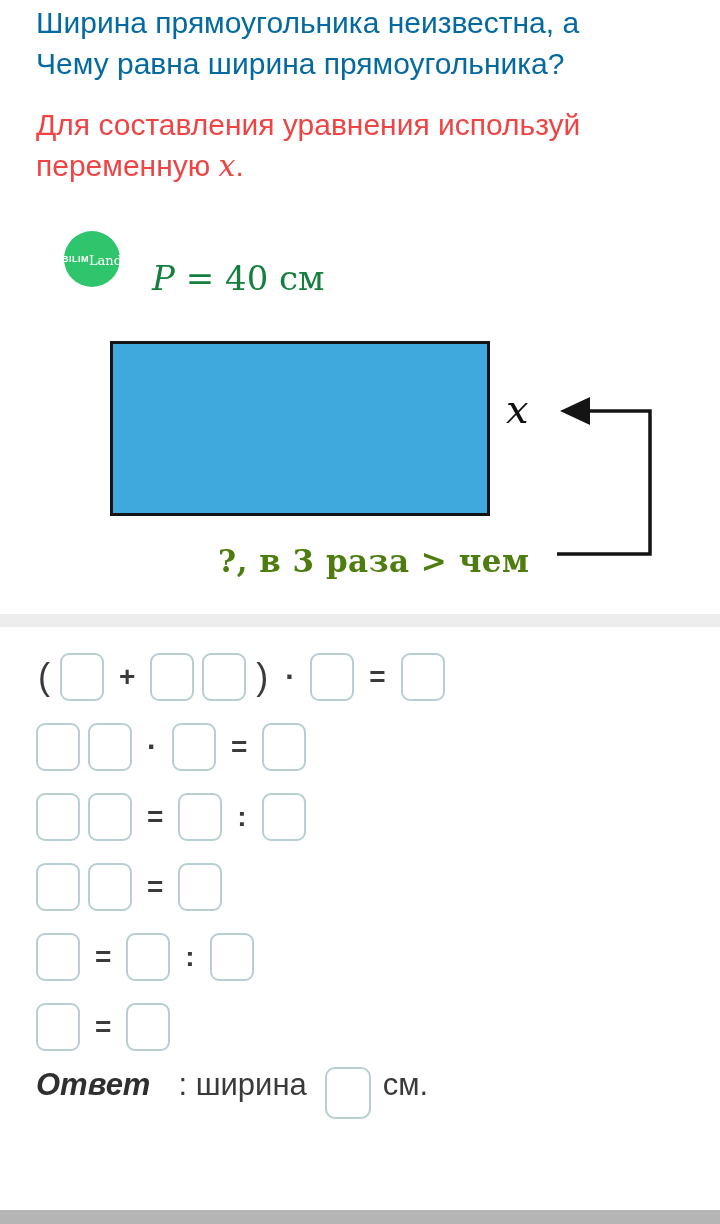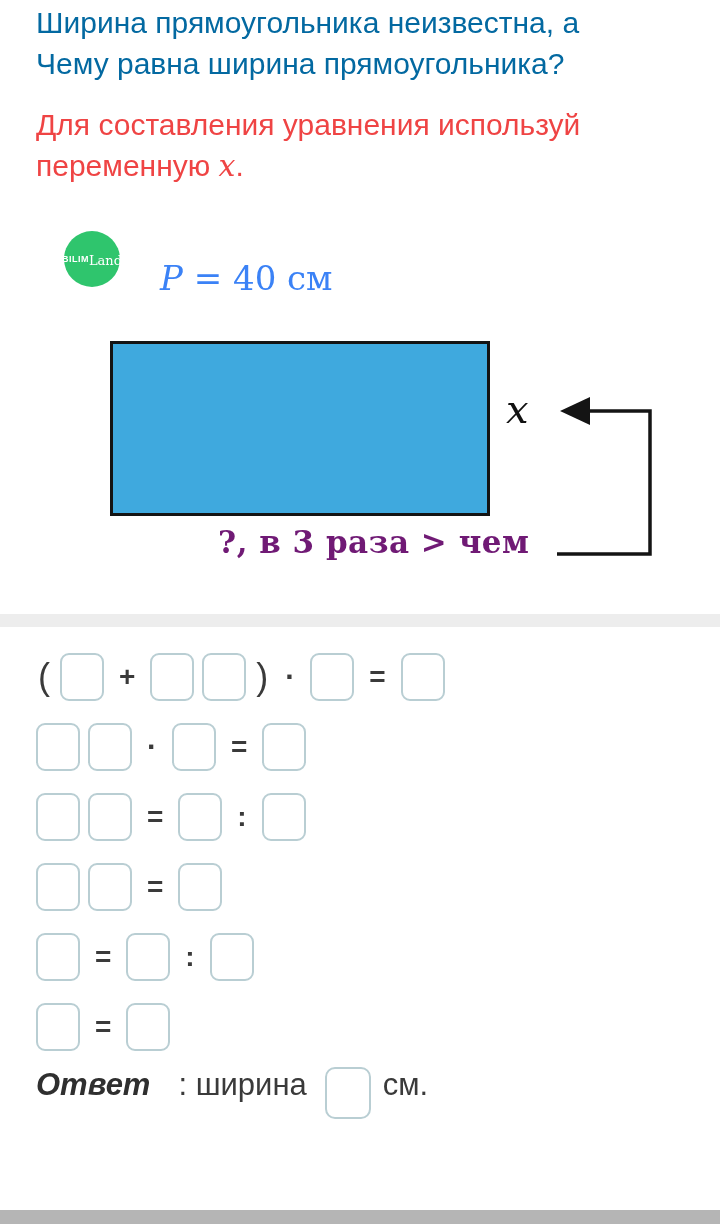--- a/index.html
+++ b/index.html
@@ -20,35 +20,35 @@
   .figure{position:relative;height:400px;margin-top:28px;}
   .logo{
     position:absolute;left:64px;top:17px;width:56px;height:56px;border-radius:50%;
     background:var(--logo-green,#2fc56d);
     display:flex;align-items:center;justify-content:center;
     color:#fff;line-height:1;
   }
   .logo .l1{font-size:9px;font-weight:bold;letter-spacing:.5px;}
   .logo .l2{font-size:13px;margin-top:2px;font-family:"DejaVu Serif",serif;}
   .perimeter{
-    position:absolute;left:160px;top:44px;
-    font-family:"DejaVu Serif",serif;font-size:34px;color:#3b82f6;
+    position:absolute;left:152px;top:44px;
+    font-family:"DejaVu Serif",serif;font-size:34px;color:#15803d;
   }
   .rect{
     position:absolute;left:110px;top:127px;width:380px;height:175px;
     background:var(--rect-fill,#3fa9de);
     border:3px solid #141414;box-sizing:border-box;
   }
   .side-x{
     position:absolute;left:506px;top:172px;
     font-family:"DejaVu Serif",serif;font-style:italic;font-size:40px;color:#111;
   }
   .bottom-label{
-    position:absolute;left:218px;top:310px;
-    font-family:"DejaVu Serif",serif;font-weight:bold;font-size:31px;color:#701a75;
+    position:absolute;left:218px;top:329px;
+    font-family:"DejaVu Serif",serif;font-weight:bold;font-size:31px;color:#4d7c0f;
     letter-spacing:.5px;
   }
   .arrow-svg{position:absolute;left:0;top:0;}
   
   .divider{height:13px;background:var(--divider,#ededed);}
   .bottom-band{position:absolute;left:0;bottom:0;width:720px;height:14px;background:var(--bottom-band,#b5b5b5);}
   
   .equations{padding:26px 36px 0 36px;display:flex;flex-direction:column;gap:22px;}
   .eq-row{display:flex;align-items:center;gap:8px;}
   .eq-box{

